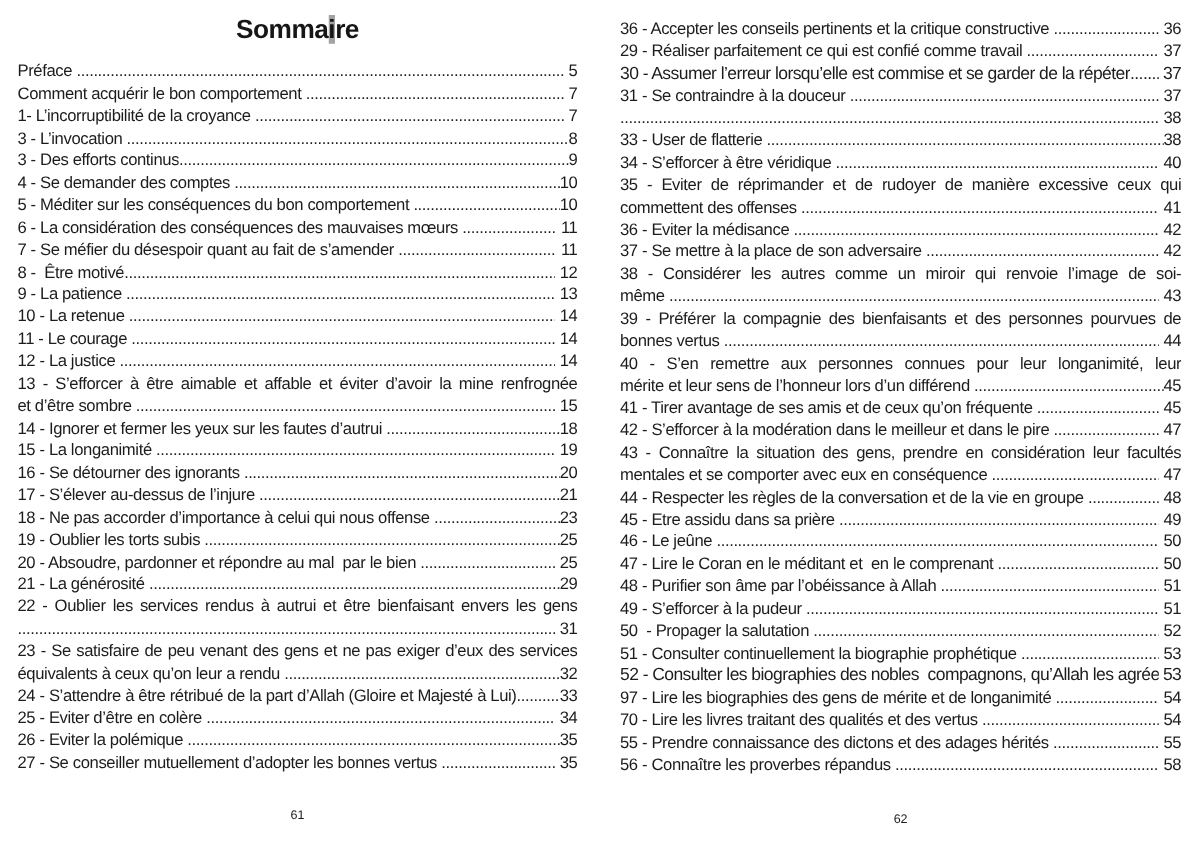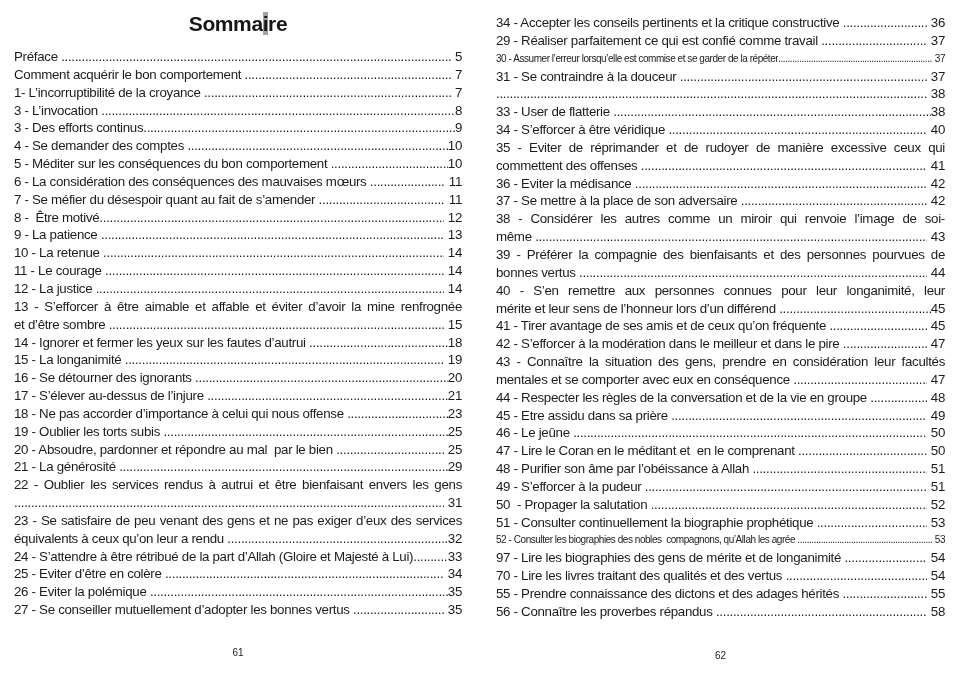--- a/index.html
+++ b/index.html
@@ -20,21 +20,21 @@
   .toc { position:absolute; left:0; right:0; }
   .page-left  .toc { top:48px; }
   .page-right .toc { top:14px; }
 
   .line {
     display:flex; align-items:baseline;
     height:17.85px; line-height:17.85px;
     font-size:13.3px; letter-spacing:-0.3px;
     overflow:hidden;
   }
-  .line.small { font-size:10px; letter-spacing:-0.45px; }
+  .line.small { font-size:14px; letter-spacing:-0.45px; }
   .t    { white-space:pre; flex:0 1 auto; overflow:hidden; }
   .dots { flex:1 1 0; overflow:hidden; white-space:nowrap; }
   .pg   { white-space:pre; flex:0 0 auto;text-align:right; }
 
   .just {
     display:block;
     text-align:justify; text-align-last:justify;
     white-space:normal; overflow:hidden;
   }
 
@@ -198,21 +198,21 @@
           <span class="dots">............................................................................................................................................................................................................................................................................................................</span>
           <span class="pg"> 35</span>
         </div>
       </div>
     <div class="folio">61</div>
   </div>
 
   <div class="page page-right">
     <div class="toc">
         <div class="line">
-          <span class="t">34 - Accepter les conseils pertinents et la critique constructive </span>
+          <span class="t">36 - Accepter les conseils pertinents et la critique constructive </span>
           <span class="dots">............................................................................................................................................................................................................................................................................................................</span>
           <span class="pg"> 36</span>
         </div>
         <div class="line">
           <span class="t">29 - Réaliser parfaitement ce qui est confié comme travail </span>
           <span class="dots">............................................................................................................................................................................................................................................................................................................</span>
           <span class="pg"> 37</span>
         </div>
         <div class="line small">
           <span class="t">30 - Assumer l’erreur lorsqu’elle est commise et se garder de la répéter</span>

